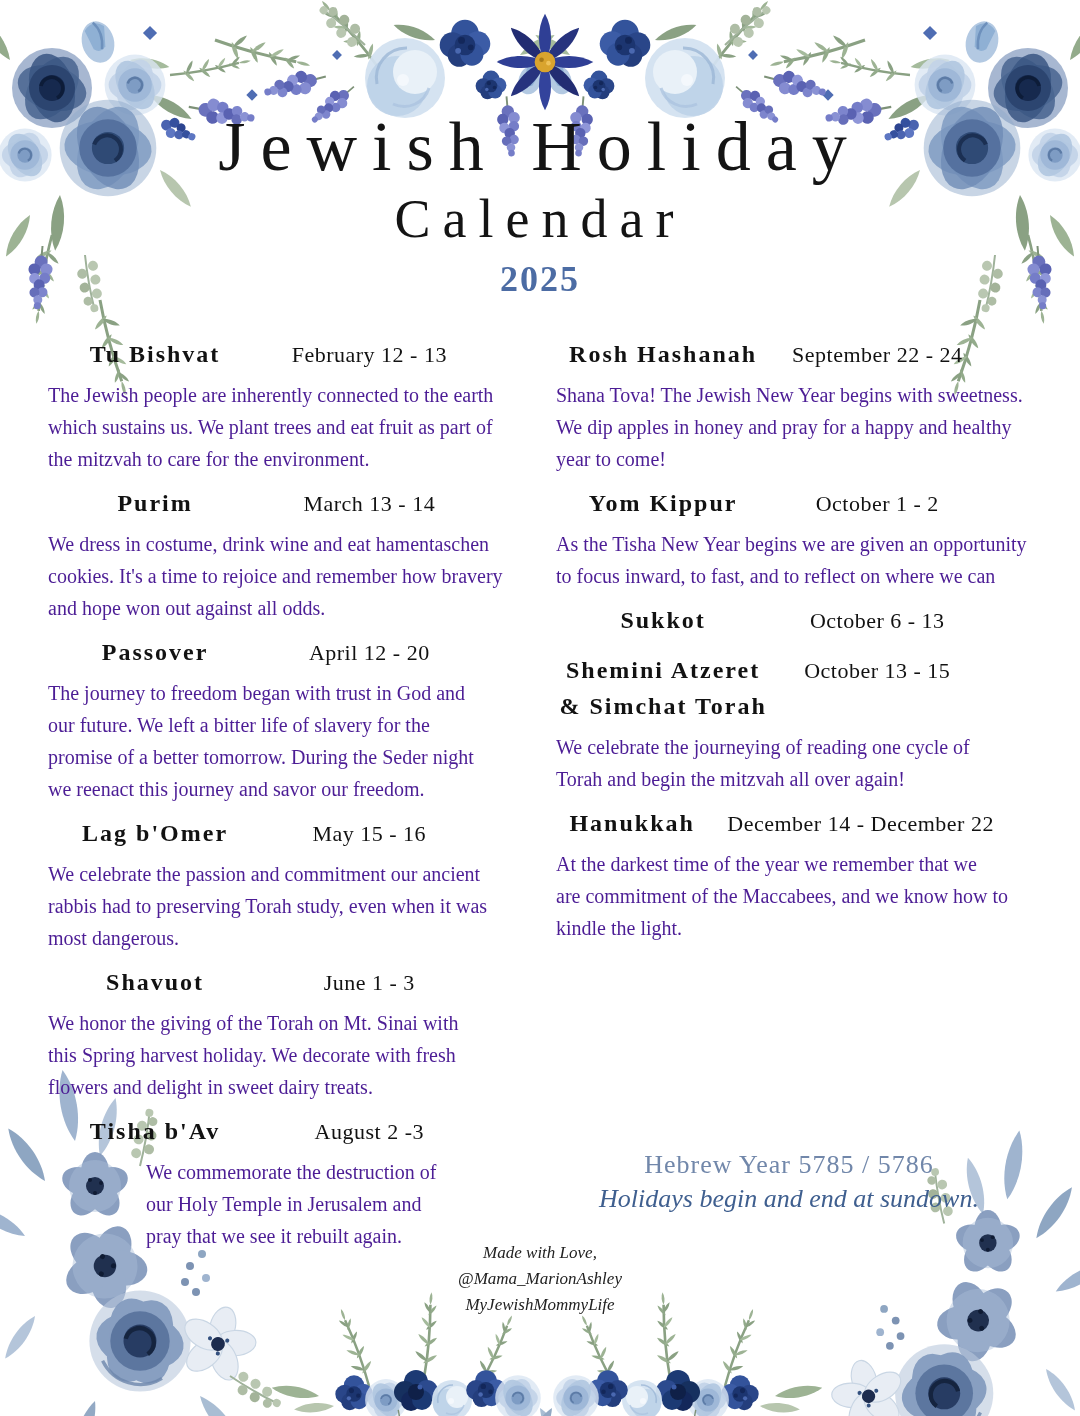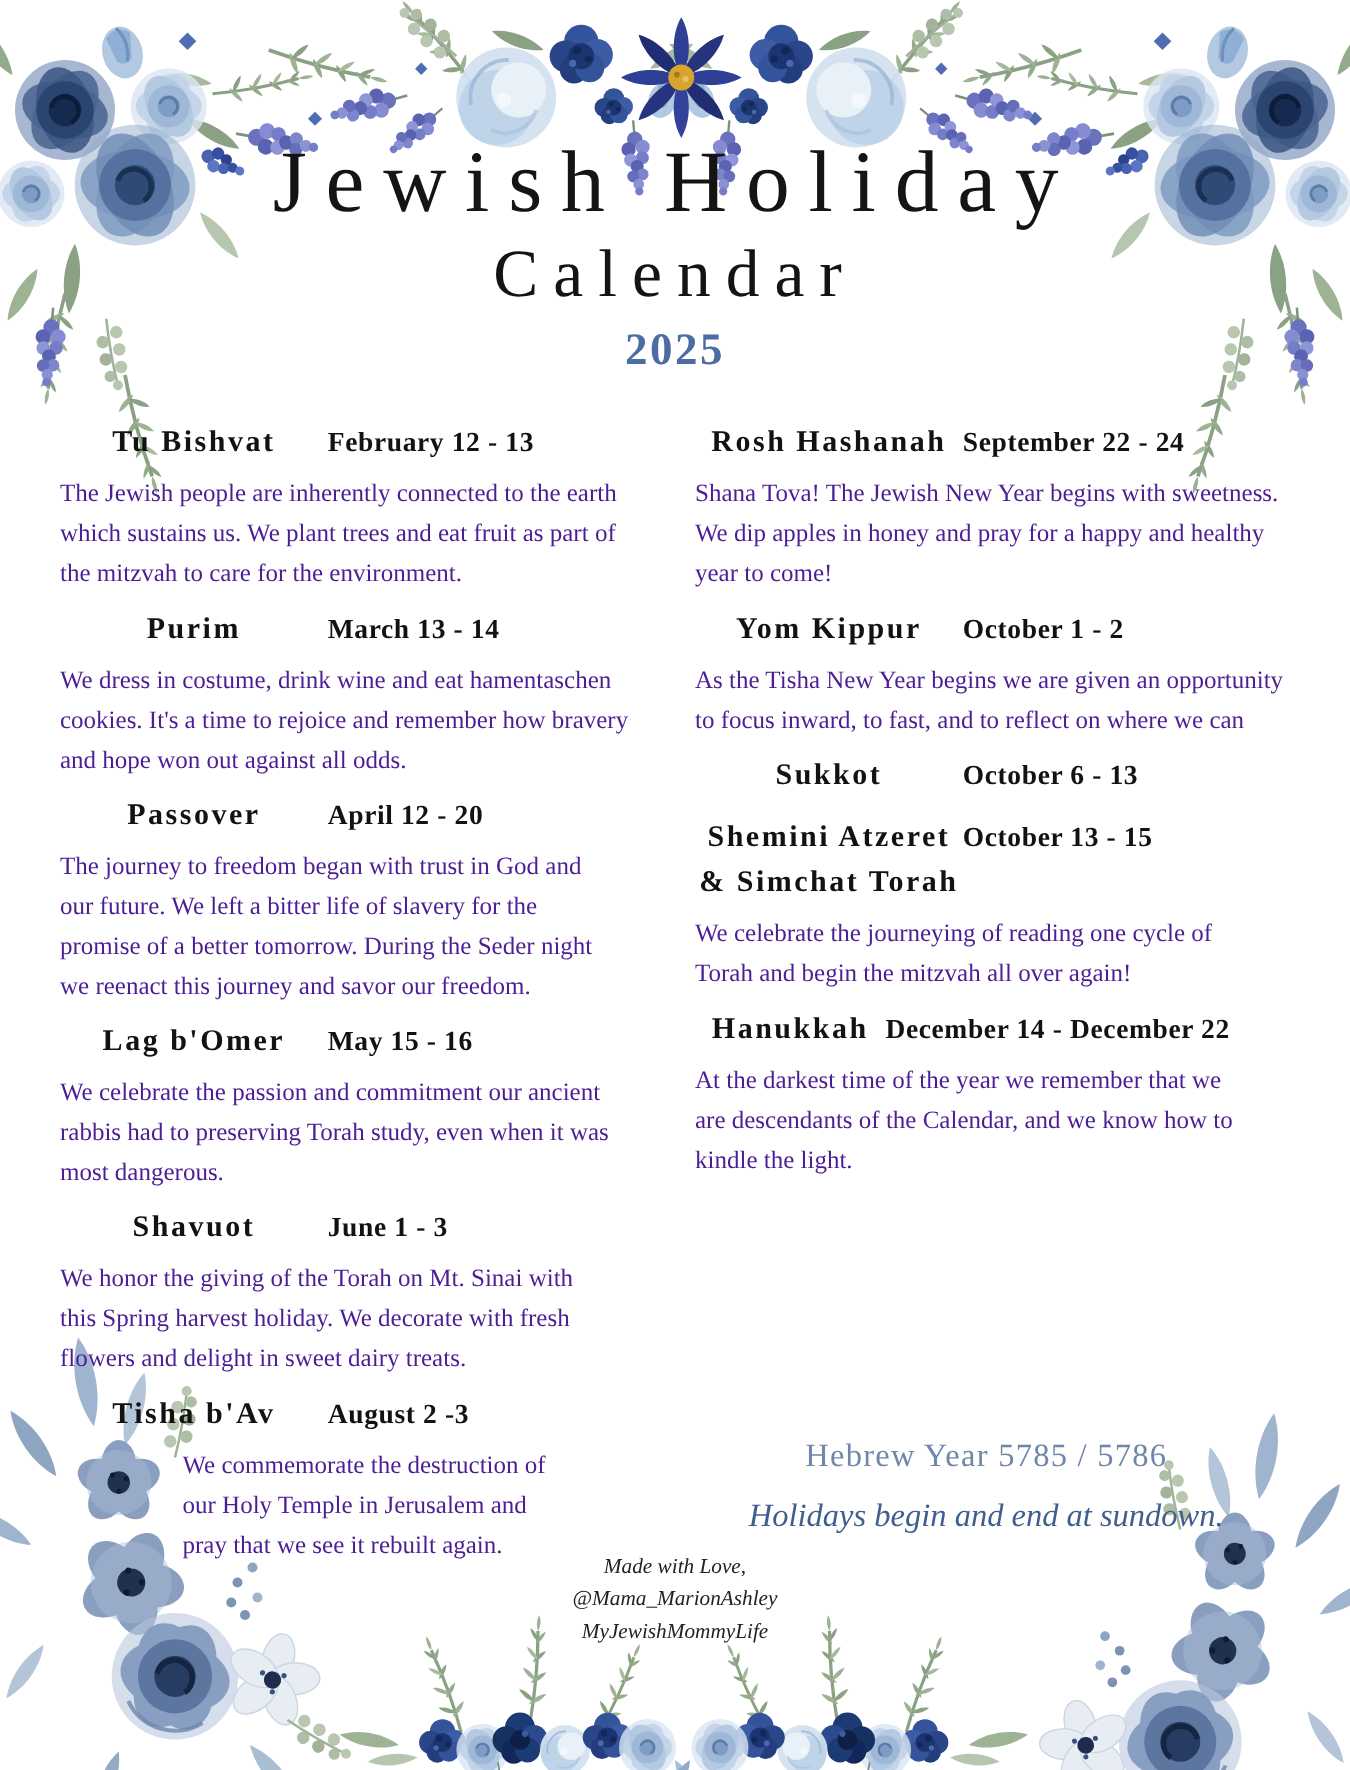--- a/index.html
+++ b/index.html
@@ -15,31 +15,31 @@
 
   .col{position:absolute;top:336px;width:476px;}
   .col-left{left:48px;}
   .col-right{left:556px;}
 
   .entry{margin-bottom:10px;}
   .entry-header{display:flex;align-items:baseline;margin-bottom:7px;}
   .holiday-name{width:45%;text-align:center;font-weight:bold;font-size:24px;
                 letter-spacing:2px;line-height:36px;color:#121212;}
   .name-line{white-space:nowrap;}
-  .holiday-date{width:45%;font-weight:bold;font-size:22px;
+  .holiday-date{width:45%;text-align:center;font-weight:normal;font-size:22px;
                 letter-spacing:0.5px;white-space:nowrap;color:#121212;}
   .entry.wide-date .holiday-name{width:32%;}
   .entry.wide-date .holiday-date{width:64%;}
   .holiday-desc{font-size:20px;line-height:32px;color:#4c1d95;}
   .desc-line{white-space:nowrap;}
   .holiday-desc.indent{margin-left:98px;}
 
   .hebrew-block{position:absolute;left:556px;top:1150px;width:466px;text-align:center;}
   .hebrew-year{font-size:26px;letter-spacing:1px;color:#7187aa;}
-  .sundown-note{font-size:26px;font-style:italic;color:#3f5f8f;margin-top:18px;}
+  .sundown-note{font-size:26px;font-style:italic;color:#3f5f8f;margin-top:4px;}
 
   .credits{position:absolute;top:1240px;left:0;right:0;text-align:center;
            font-style:italic;font-size:17px;line-height:26px;color:#222;}
 </style>
 </head>
 <body>
 
 <div class="page">
 
   <svg class="decor" width="1080" height="1416" viewBox="0 0 1080 1416" aria-hidden="true">
@@ -443,21 +443,21 @@
         </div>
         <div class="entry wide-date" style="margin-top: 8px;">
           <div class="entry-header">
             <div class="holiday-name">
               <div class="name-line">Hanukkah</div>
             </div>
             <div class="holiday-date">December 14 - December 22</div>
           </div>
           <div class="holiday-desc">
             <div class="desc-line">At the darkest time of the year we remember that we</div>
-            <div class="desc-line">are descendants of the Calendar, and we know how to</div>
+            <div class="desc-line">are commitment of the Maccabees, and we know how to</div>
             <div class="desc-line">kindle the light.</div>
           </div>
         </div>
       </div>
 
     <div class="hebrew-block">
       <div class="hebrew-year">Hebrew Year 5785 / 5786</div>
       <div class="sundown-note">Holidays begin and end at sundown.</div>
     </div>
 

